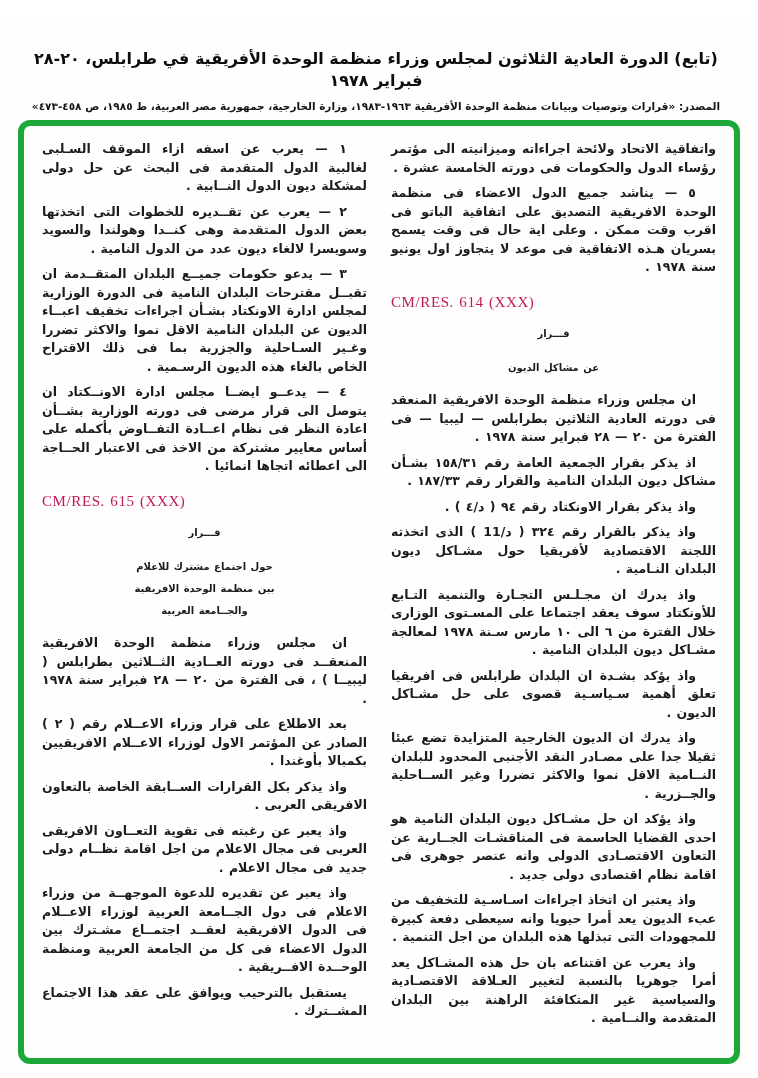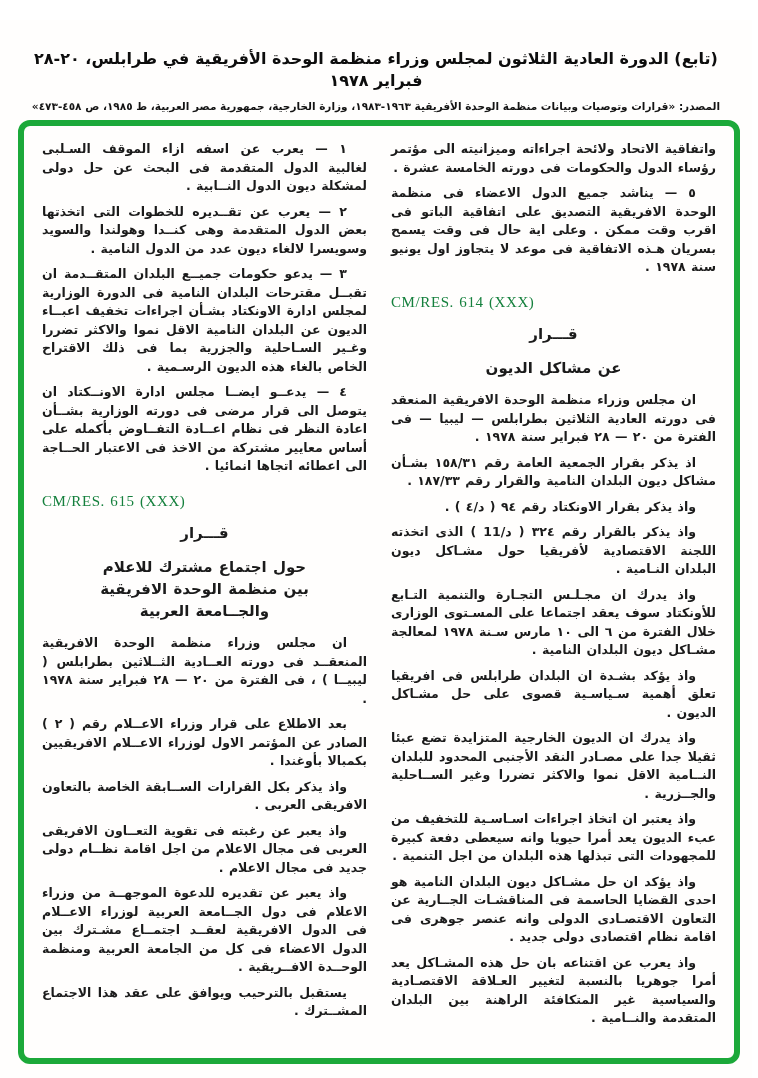--- a/index.html
+++ b/index.html
@@ -28,26 +28,26 @@
     font-size:12.5px;line-height:18.5px;
     font-weight:700;color:#1b1b1b;
     text-align:justify;text-align-last:right;
     word-spacing:1px;
   }
   .para.body{text-indent:20px;}
   .para.flush{text-indent:0;}
   .para.ref{
     direction:ltr;text-align:left;text-align-last:left;text-indent:0;
     font-family:"Liberation Serif", serif;font-weight:400;
-    font-size:15px;letter-spacing:0.6px;color:#15803d;
+    font-size:15px;letter-spacing:0.6px;color:#be185d;
     margin:16px 0 12px 0;
   }
   .para.head{
     text-align:right;text-align-last:center;text-indent:0;
-    font-size:15px;margin:12px 0 12px 0;white-space:pre-line;line-height:22px;
+    font-size:10px;margin:12px 0 12px 0;white-space:pre-line;line-height:22px;
   }
 
   .pagenum{
     position:absolute;left:0;right:0;bottom:8px;
     text-align:center;font-size:14px;font-weight:700;color:#1d4ed8;
   }
 </style>
 </head>
 <body>
 
@@ -64,22 +64,22 @@
         <p class="para ref">CM/RES. 614 (XXX)</p>
         <p class="para head">قـــرار</p>
         <p class="para head">عن مشاكل الديون</p>
         <p class="para body">ان مجلس وزراء منظمة الوحدة الافريقية المنعقد فى دورته العادية الثلاثين بطرابلس — ليبيا — فى الفترة من ٢٠ — ٢٨ فبراير سنة ١٩٧٨ .</p>
         <p class="para body">اذ يذكر بقرار الجمعية العامة رقم ١٥٨/٣١ بشـأن مشاكل ديون البلدان النامية والقرار رقم ١٨٧/٣٣ .</p>
         <p class="para body">واذ يذكر بقرار الاونكتاد رقم ٩٤ ( د/٤ ) .</p>
         <p class="para body">واذ يذكر بالقرار رقم ٣٢٤ ( د/11 ) الذى اتخذته اللجنة الاقتصادية لأفريقيا حول مشـاكل ديون البلدان النـامية .</p>
         <p class="para body">واذ يدرك ان مجـلـس التجـارة والتنمية التـابع للأونكتاد سوف يعقد اجتماعا على المسـتوى الوزارى خلال الفترة من ٦ الى ١٠ مارس سـنة ١٩٧٨ لمعالجة مشـاكل ديون البلدان النامية .</p>
         <p class="para body">واذ يؤكد بشـدة ان البلدان طرابلس فى افريقيا تعلق أهمية سـياسـية قصوى على حل مشـاكل الديون .</p>
         <p class="para body">واذ يدرك ان الديون الخارجية المتزايدة تضع عبئا ثقيلا جدا على مصـادر النقد الأجنبى المحدود للبلدان النــامية الاقل نموا والاكثر تضررا وغير الســاحلية والجــزرية .</p>
+        <p class="para body">واذ يؤكد ان حل مشـاكل ديون البلدان النامية هو احدى القضايا الحاسمة فى المناقشـات الجــارية عن التعاون الاقتصـادى الدولى وانه عنصر جوهرى فى اقامة نظام اقتصادى دولى جديد .</p>
         <p class="para body">واذ يعتبر ان اتخاذ اجراءات اسـاسـية للتخفيف من عبء الديون يعد أمرا حيويا وانه سيعطى دفعة كبيرة للمجهودات التى تبذلها هذه البلدان من اجل التنمية .</p>
-        <p class="para body">واذ يؤكد ان حل مشـاكل ديون البلدان النامية هو احدى القضايا الحاسمة فى المناقشـات الجــارية عن التعاون الاقتصـادى الدولى وانه عنصر جوهرى فى اقامة نظام اقتصادى دولى جديد .</p>
         <p class="para body">واذ يعرب عن اقتناعه بان حل هذه المشـاكل يعد أمرا جوهريا بالنسبة لتغيير العـلاقة الاقتصـادية والسياسية غير المتكافئة الراهنة بين البلدان المتقدمة والنــامية .</p>
       </div>
     <div class="col" id="col-left">
         <p class="para body">١ — يعرب عن اسفه ازاء الموقف السـلبى لغالبية الدول المتقدمة فى البحث عن حل دولى لمشكلة ديون الدول النــابية .</p>
         <p class="para body">٢ — يعرب عن تقــديره للخطوات التى اتخذتها بعض الدول المتقدمة وهى كنــدا وهولندا والسويد وسويسرا لالغاء ديون عدد من الدول النامية .</p>
         <p class="para body">٣ — يدعو حكومات جميــع البلدان المتقــدمة ان تقبــل مقترحات البلدان النامية فى الدورة الوزارية لمجلس ادارة الاونكتاد بشـأن اجراءات تخفيف اعبــاء الديون عن البلدان النامية الاقل نموا والاكثر تضررا وغـير السـاحلية والجزرية بما فى ذلك الاقتراح الخاص بالغاء هذه الديون الرسـمية .</p>
         <p class="para body">٤ — يدعــو ايضــا مجلس ادارة الاونــكتاد ان يتوصل الى قرار مرضى فى دورته الوزارية بشــأن اعادة النظر فى نظام اعــادة التفــاوض بأكمله على أساس معايير مشتركة من الاخذ فى الاعتبار الحــاجة الى اعطائه اتجاها انمائيا .</p>
         <p class="para ref">CM/RES. 615 (XXX)</p>
         <p class="para head">قـــرار</p>
         <p class="para head">حول اجتماع مشترك للاعلام

